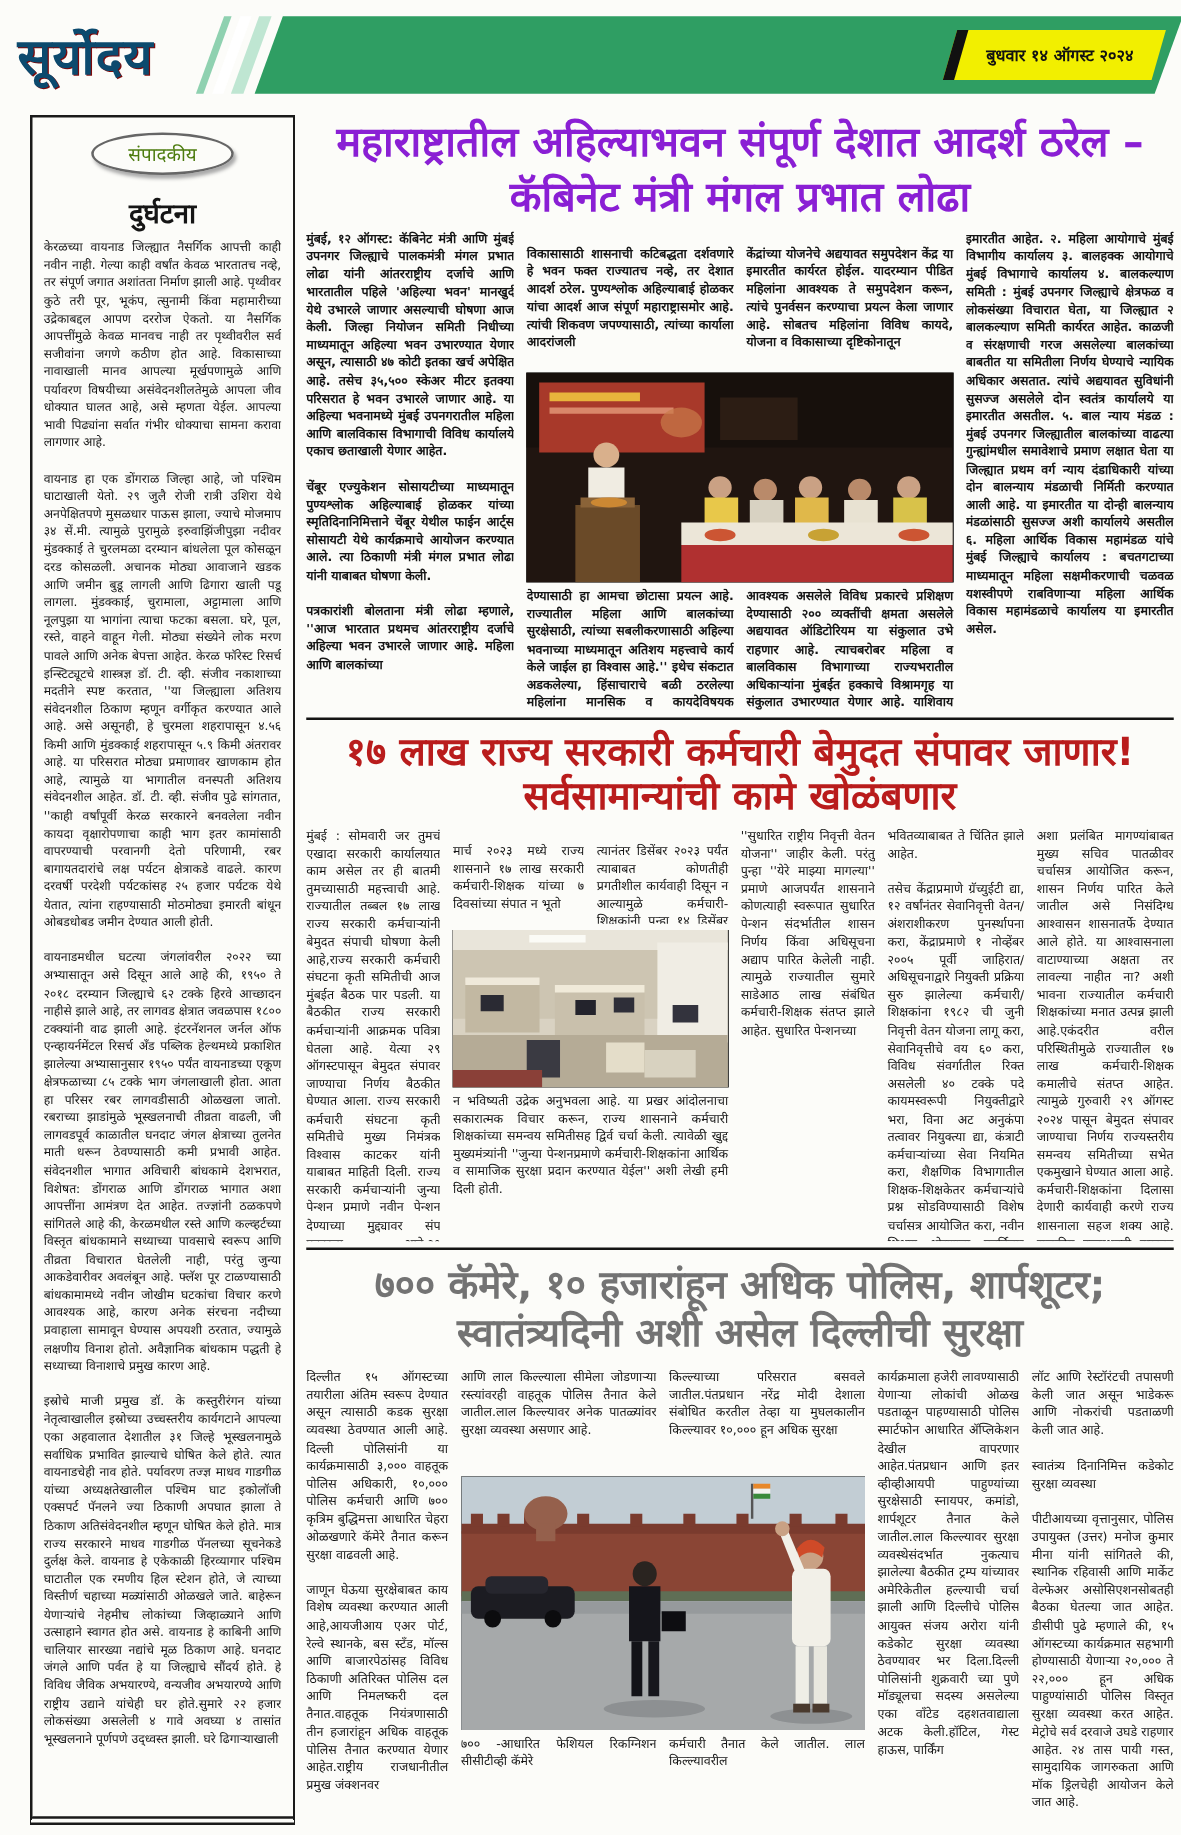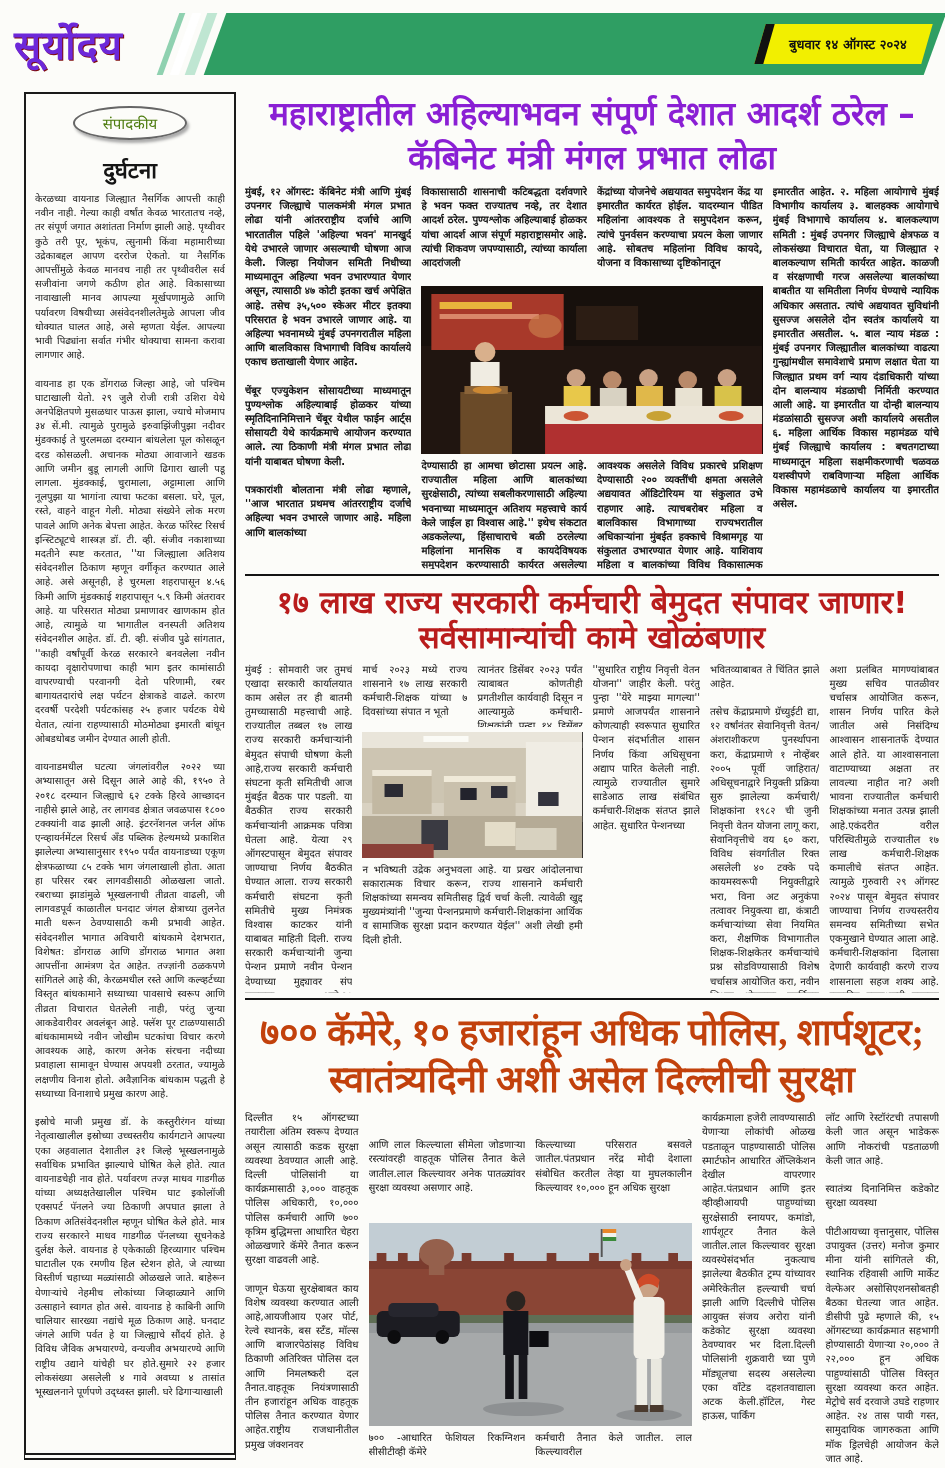--- a/index.html
+++ b/index.html
@@ -1,20 +1,20 @@
 <!DOCTYPE html>
 <html><head>
 <meta charset="utf-8">
 <style>
   html,body{margin:0;padding:0;background:#e9e7e2;}
   .page{width:945px;height:1468px;margin:0 auto;background:#fcfcf9;position:relative;
         font-family:"DejaVu Sans",sans-serif;color:#151515;overflow:hidden;box-sizing:border-box;}
   
   .masthead{height:90px;position:relative;}
-  .logo{position:absolute;left:14px;top:16px;font-size:40px;font-weight:bold;color:#6d28d9;
+  .logo{position:absolute;left:14px;top:16px;font-size:40px;font-weight:bold;color:#0c4a6e;
         text-shadow:1px 1px 0 #7e0a0a;letter-spacing:1px;}
   .banner{position:absolute;left:215px;right:10px;top:13px;height:62px;background:#2f9e63;transform:skewX(-20deg);}
   .stripe-a{position:absolute;left:196px;top:13px;height:62px;width:10px;background:#bfe6d2;transform:skewX(-20deg);}
   .stripe-b{position:absolute;left:181px;top:13px;height:62px;width:9px;background:#ffffff;transform:skewX(-20deg);}
   .stripe-c{position:absolute;left:168px;top:13px;height:62px;width:6px;background:#8fd1b0;transform:skewX(-20deg);}
   .datebox{position:absolute;right:18px;top:24px;width:158px;height:40px;background:#f2ef00;
            transform:skewX(-16deg);display:flex;align-items:center;justify-content:center;
            border-left:9px solid #111;}
   .datebox span{transform:skewX(16deg);font-size:13px;font-weight:bold;color:#111;white-space:nowrap;}
   
@@ -25,29 +25,29 @@
   .ed-label{display:inline-block;border:2px solid #666;border-radius:50%;padding:5px 28px;
             font-size:15px;color:#4d7c0f;box-shadow:2px 3px 3px #aaa;text-align:center;}
   .ed-title{text-align:center;font-size:22px;font-weight:bold;margin:14px 0 8px;}
   .body-text{font-size:9.8px;line-height:1.45;text-align:justify;white-space:pre-line;overflow:hidden;}
   .ed-body{height:1215px;}
   
   .main{flex:1;display:flex;flex-direction:column;min-width:0;}
   .headline{font-weight:bold;text-align:center;}
   .h1{color:#8a1fd4;font-size:33px;line-height:1.32;margin:0 0 6px;}
   .h2{color:#b91c1c;font-size:31px;line-height:1.12;margin:4px 0 8px;}
-  .h3{color:#c2410c;font-size:37px;line-height:1.28;margin:4px 0 8px;font-family:Liberation Serif, serif;}
+  .h3{color:#737373;font-size:31px;line-height:1.28;margin:4px 0 8px;}
   .a-body{display:flex;gap:10px;overflow:hidden;}
   .col{flex:1;min-width:0;font-size:10px;line-height:1.42;text-align:justify;white-space:pre-line;overflow:hidden;}
   .a1-body{height:384px;font-weight:bold;}
   .a2-body{height:330px;}
   .a3-body{height:358px;}
   .mid{display:flex;flex-direction:column;gap:5px;min-width:0;}
-  .mid-2{flex:2.05;}
-  .mid-3{flex:2.85;margin-top:27px;}
+  .mid-2{flex:2.05;margin-top:12px;}
+  .mid-3{flex:2.85;}
   .mid-row{display:flex;gap:10px;flex:0 0 auto;overflow:hidden;}
   .mid-row .col{flex:1;}
   .mid-bottom{flex:1 1 auto;overflow:hidden;}
   .f1{flex:1;} .f102{flex:1.02;}
   .photo-frame{flex:0 0 auto;overflow:hidden;background:#000;}
   .photo-frame svg{display:block;width:100%;height:100%;}
   .ph1{height:168px;} .ph2{height:126px;} .ph3{height:203px;}
   .divider{border-top:2px solid #141414;margin:5px 0;}
   .cap-row{display:flex;gap:10px;flex:1 1 auto;overflow:hidden;}
   .cap-row .col{font-size:10px;}

